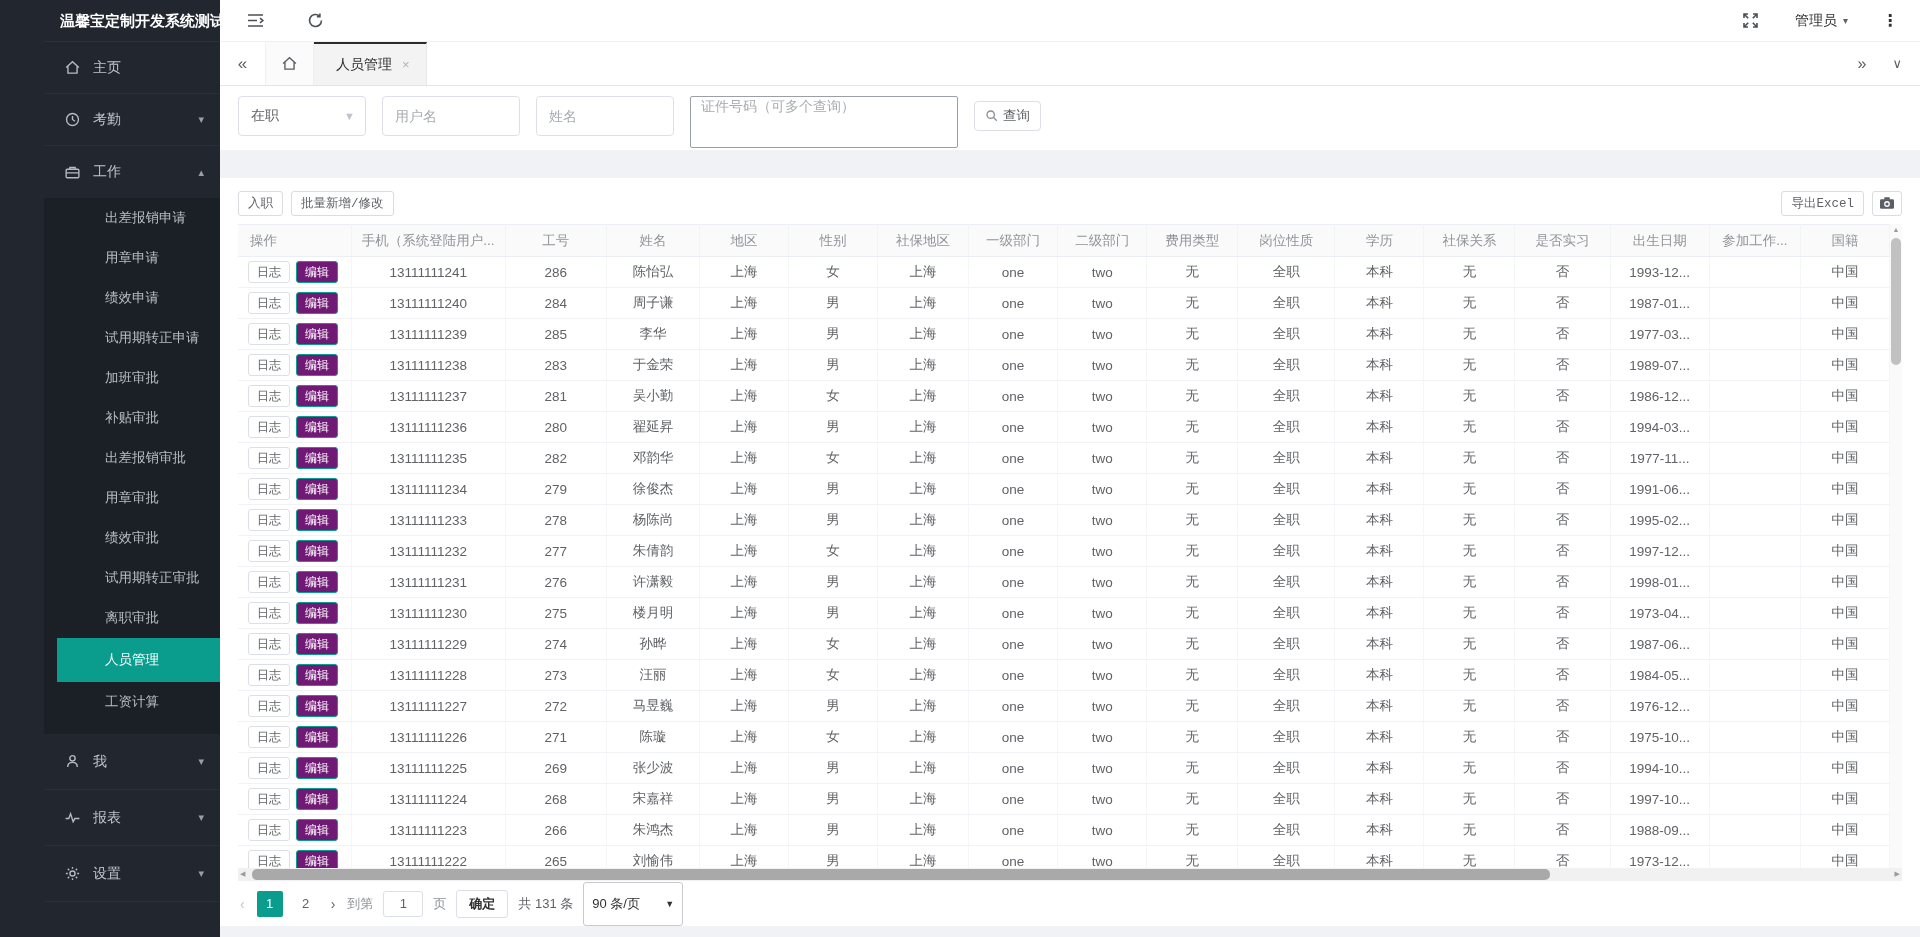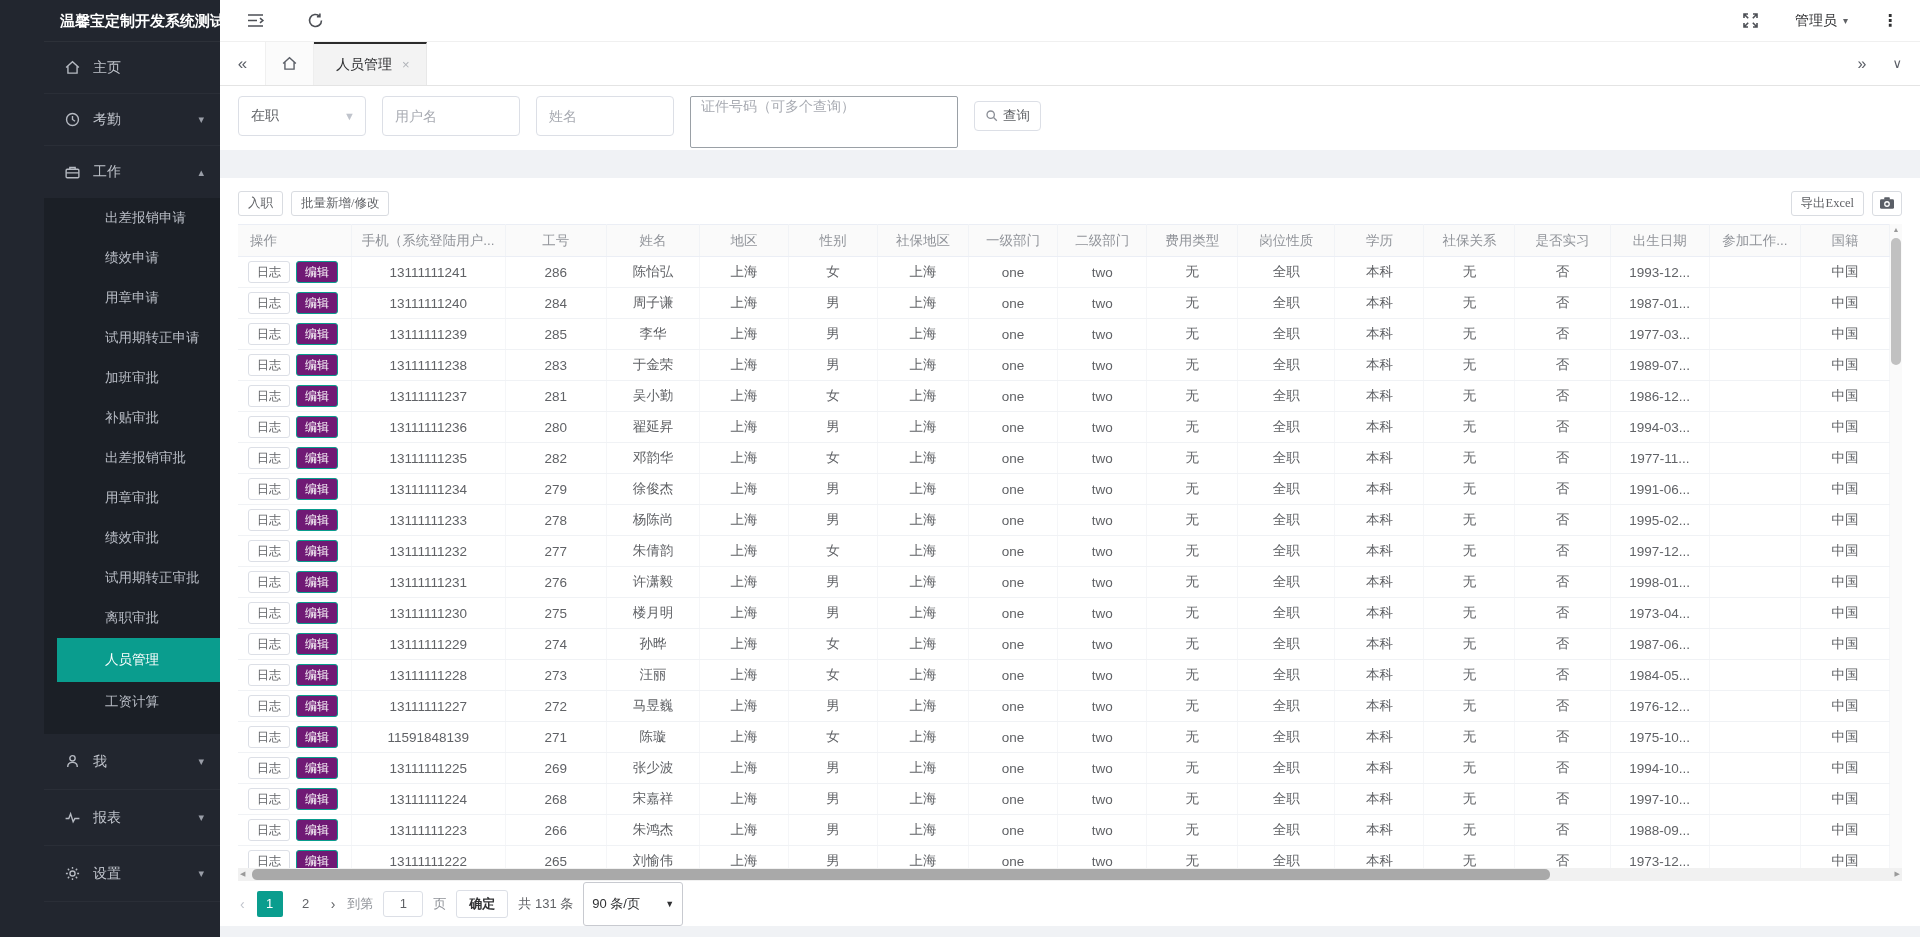--- a/index.html
+++ b/index.html
@@ -69,21 +69,21 @@
   .query-btn svg { width:14px; height:14px; stroke:#8a8e96; fill:none; stroke-width:1.5; }
 
   .gray-gap { height:28px; }
 
   
   .panel { position:absolute; left:0; right:0; top:178px; bottom:11px; background:#fff;
     display:flex; flex-direction:column; }
   .actions-row { height:46px; padding:12px 18px 8px; display:flex; align-items:center; }
   .sm-btn { height:25px; padding:0 9px; background:#fff; border:1px solid #d9dce1; border-radius:3px;
     font-size:12.5px; color:#606266; cursor:pointer; margin-right:8px;
-    font-family:Liberation Serif, serif; }
+    font-family:Liberation Mono, monospace; }
   .actions-spacer { flex:1; }
   .cam-btn { height:25px; width:30px; display:flex; align-items:center; justify-content:center;
     background:#fff; border:1px solid #d9dce1; border-radius:3px; cursor:pointer; margin-right:0; }
 
   
   .table-wrap { position:relative; margin:0 18px; padding-right:12px; }
   .table-clip { height:644px; overflow:hidden; }
   table.grid { width:100%; border-collapse:collapse; table-layout:fixed; }
   table.grid th { height:32px; background:#fafafa; font-weight:normal; font-size:13.5px;
     color:#909399; border:1px solid #ebeef5; border-left:none; border-right:1px solid #f1f3f6;
@@ -184,23 +184,23 @@
         </svg>
     </span>
     <span class="lbl">工作</span>
     <span class="arrow">▴</span>
   </div>
 
   <div class="submenu submenu-pad">
 
       <div class="sub-item">出差报销申请</div>
 
+      <div class="sub-item">用章申请</div>
+
       <div class="sub-item">绩效申请</div>
-
-      <div class="sub-item">用章申请</div>
 
       <div class="sub-item">试用期转正申请</div>
 
 
       <div class="sub-item">加班审批</div>
 
       <div class="sub-item">补贴审批</div>
 
       <div class="sub-item">出差报销审批</div>
 
@@ -653,21 +653,21 @@
                 <td>本科</td>
                 <td>无</td>
                 <td>否</td>
                 <td>1976-12...</td>
                 <td></td>
                 <td>中国</td>
               </tr>
 
               <tr>
                 <td><button class="btn-log">日志</button><button class="btn-edit">编辑</button></td>
-                <td>11591848139</td>
+                <td>13111111226</td>
                 <td>271</td>
                 <td>陈璇</td>
                 <td>上海</td>
                 <td>女</td>
                 <td>上海</td>
                 <td>one</td>
                 <td>two</td>
                 <td>无</td>
                 <td>全职</td>
                 <td>本科</td>

